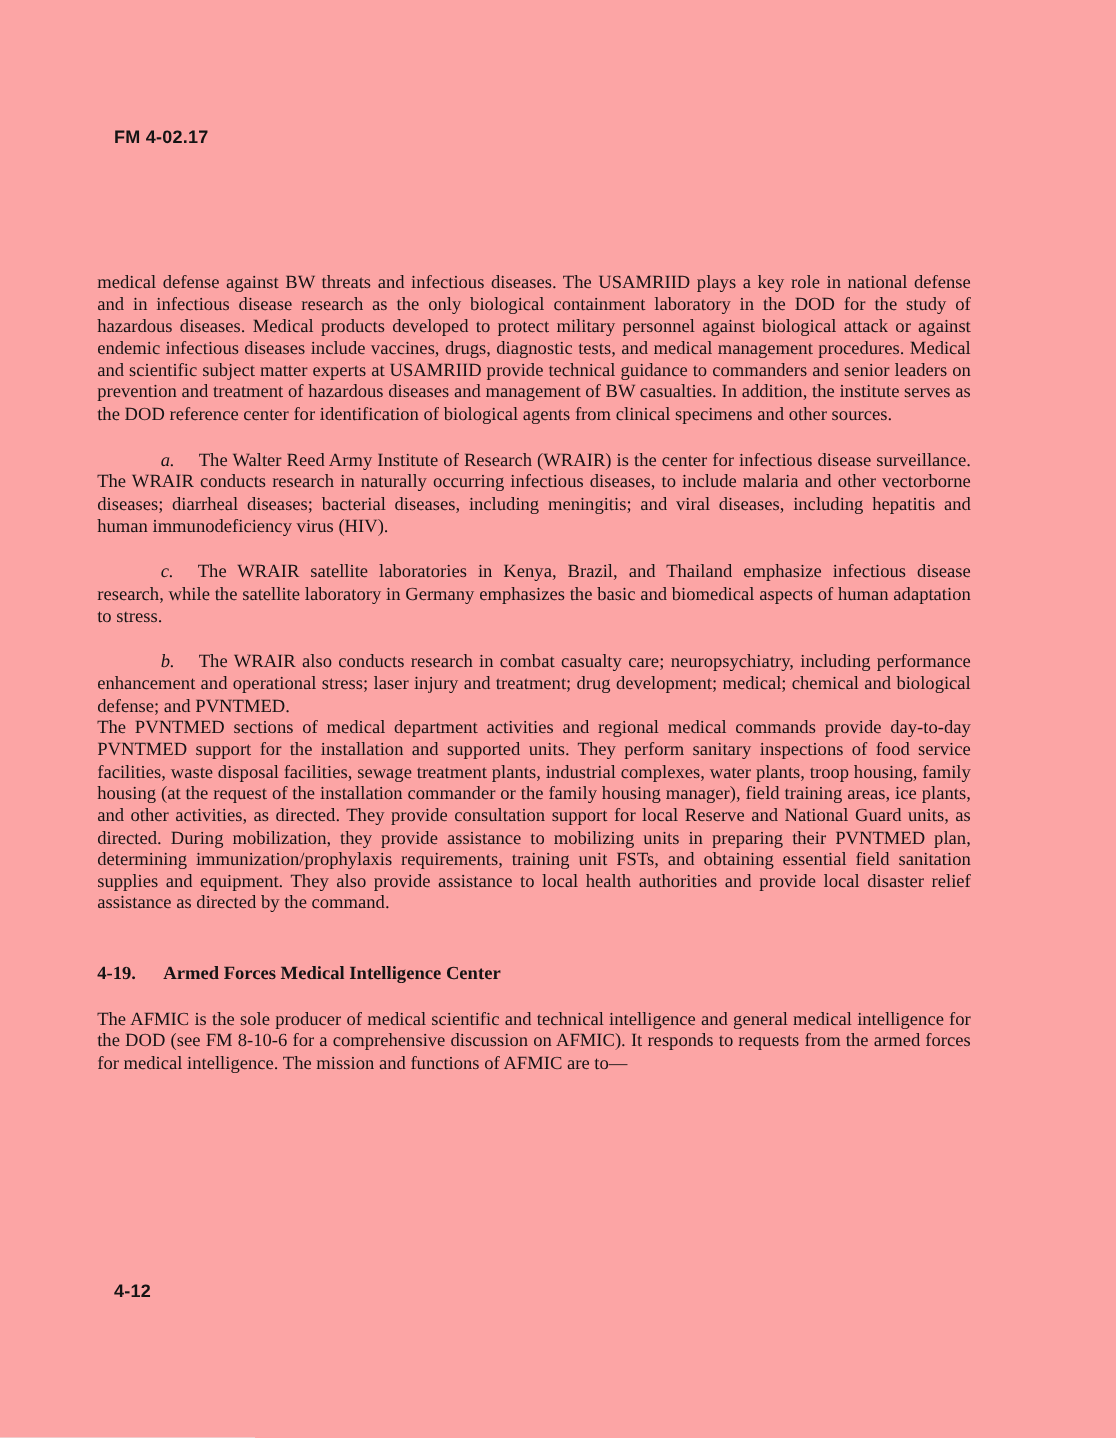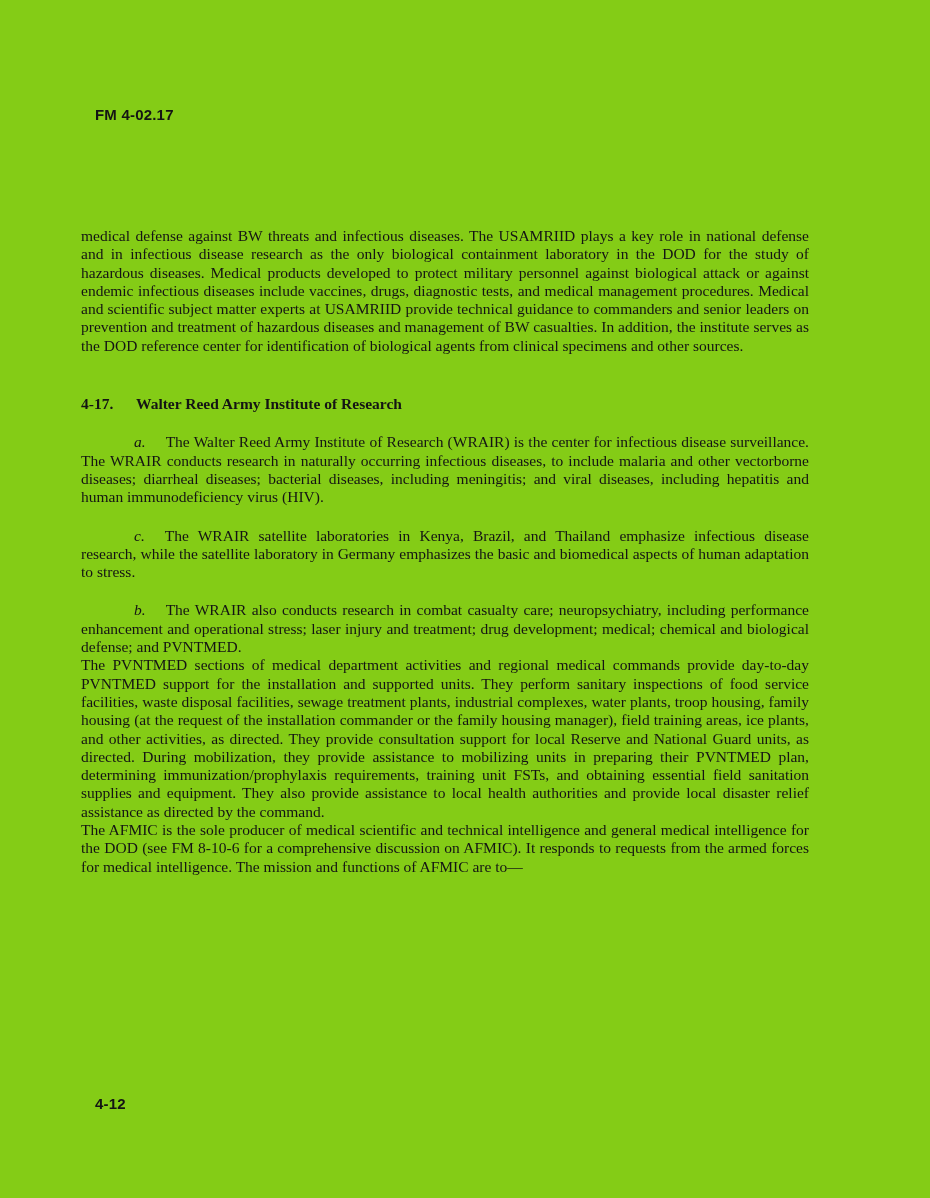--- a/index.html
+++ b/index.html
@@ -5,21 +5,21 @@
   html, body {
     margin: 0;
     padding: 0;
     background: #e8e8e8;
   }
   .page {
     position: relative;
     width: 930px;
     height: 1198px;
     margin: 0 auto;
-    background: #84cc16;
+    background: #fca5a5;
     font-family: "Liberation Serif", serif;
     color: #141414;
     overflow: hidden;
   }
   .running-header {
     position: absolute;
     top: 106px;
     left: 95px;
     font-family: "Liberation Sans", sans-serif;
     font-weight: bold;
@@ -55,50 +55,50 @@
   }
   .plabel {
     font-style: italic;
     margin-right: 20px;
   }
   .section-body {
     margin: 0;
   }
   .running-footer {
     position: absolute;
-    top: 1095px;
+    top: 1068px;
     left: 95px;
     font-family: "Liberation Sans", sans-serif;
     font-weight: bold;
     font-size: 15px;
     letter-spacing: 0.2px;
   }
 </style>
 </head>
 <body>
 
 <div class="page">
 
   <div class="running-header">FM 4-02.17</div>
 
   <div class="content">
 
     <p class="intro">medical defense against BW threats and infectious diseases.  The USAMRIID plays a key role in national defense and in infectious disease research as the only biological containment laboratory in the DOD for the study of hazardous diseases.  Medical products developed to protect military personnel against biological attack or against endemic infectious diseases include vaccines, drugs, diagnostic tests, and medical management procedures.  Medical and scientific subject matter experts at USAMRIID provide technical guidance to commanders and senior leaders on prevention and treatment of hazardous diseases and management of BW casualties.  In addition, the institute serves as the DOD reference center for identification of biological agents from clinical specimens and other sources.</p>
 
-    <h2 class="section-heading"><span class="sec-num">4-17.</span><span>Walter Reed Army Institute of Research</span></h2>
 
     <p class="lettered"><span class="plabel">a.</span><span>The Walter Reed Army Institute of Research (WRAIR) is the center for infectious disease surveillance.  The WRAIR conducts research in naturally occurring infectious diseases, to include malaria and other vectorborne diseases; diarrheal diseases; bacterial diseases, including meningitis; and viral diseases, including hepatitis and human immunodeficiency virus (HIV).</span></p>
 
     <p class="lettered"><span class="plabel">c.</span><span>The WRAIR satellite laboratories in Kenya, Brazil, and Thailand emphasize infectious disease research, while the satellite laboratory in Germany emphasizes the basic and biomedical aspects of human adaptation to stress.</span></p>
 
     <p class="lettered"><span class="plabel">b.</span><span>The WRAIR also conducts research in combat casualty care; neuropsychiatry, including performance enhancement and operational stress; laser injury and treatment; drug development; medical; chemical and biological defense; and PVNTMED.</span></p>
 
 
     <p class="section-body">The PVNTMED sections of medical department activities and regional medical commands provide day-to-day PVNTMED support for the installation and supported units.  They perform sanitary inspections of food service facilities, waste disposal facilities, sewage treatment plants, industrial complexes, water plants, troop housing, family housing (at the request of the installation commander or the family housing manager), field training areas, ice plants, and other activities, as directed.  They provide consultation support for local Reserve and National Guard units, as directed.  During mobilization, they provide assistance to mobilizing units in preparing their PVNTMED plan, determining immunization/prophylaxis requirements, training unit FSTs, and obtaining essential field sanitation supplies and equipment.  They also provide assistance to local health authorities and provide local disaster relief assistance as directed by the command.</p>
 
+    <h2 class="section-heading"><span class="sec-num">4-19.</span><span>Armed Forces Medical Intelligence Center</span></h2>
 
     <p class="section-body">The AFMIC is the sole producer of medical scientific and technical intelligence and general medical intelligence for the DOD (see FM 8-10-6 for a comprehensive discussion on AFMIC).  It responds to requests from the armed forces for medical intelligence.  The mission and functions of AFMIC are to—</p>
 
   </div>
 
   <div class="running-footer">4-12</div>
 
 </div>
 
 </body></html>

